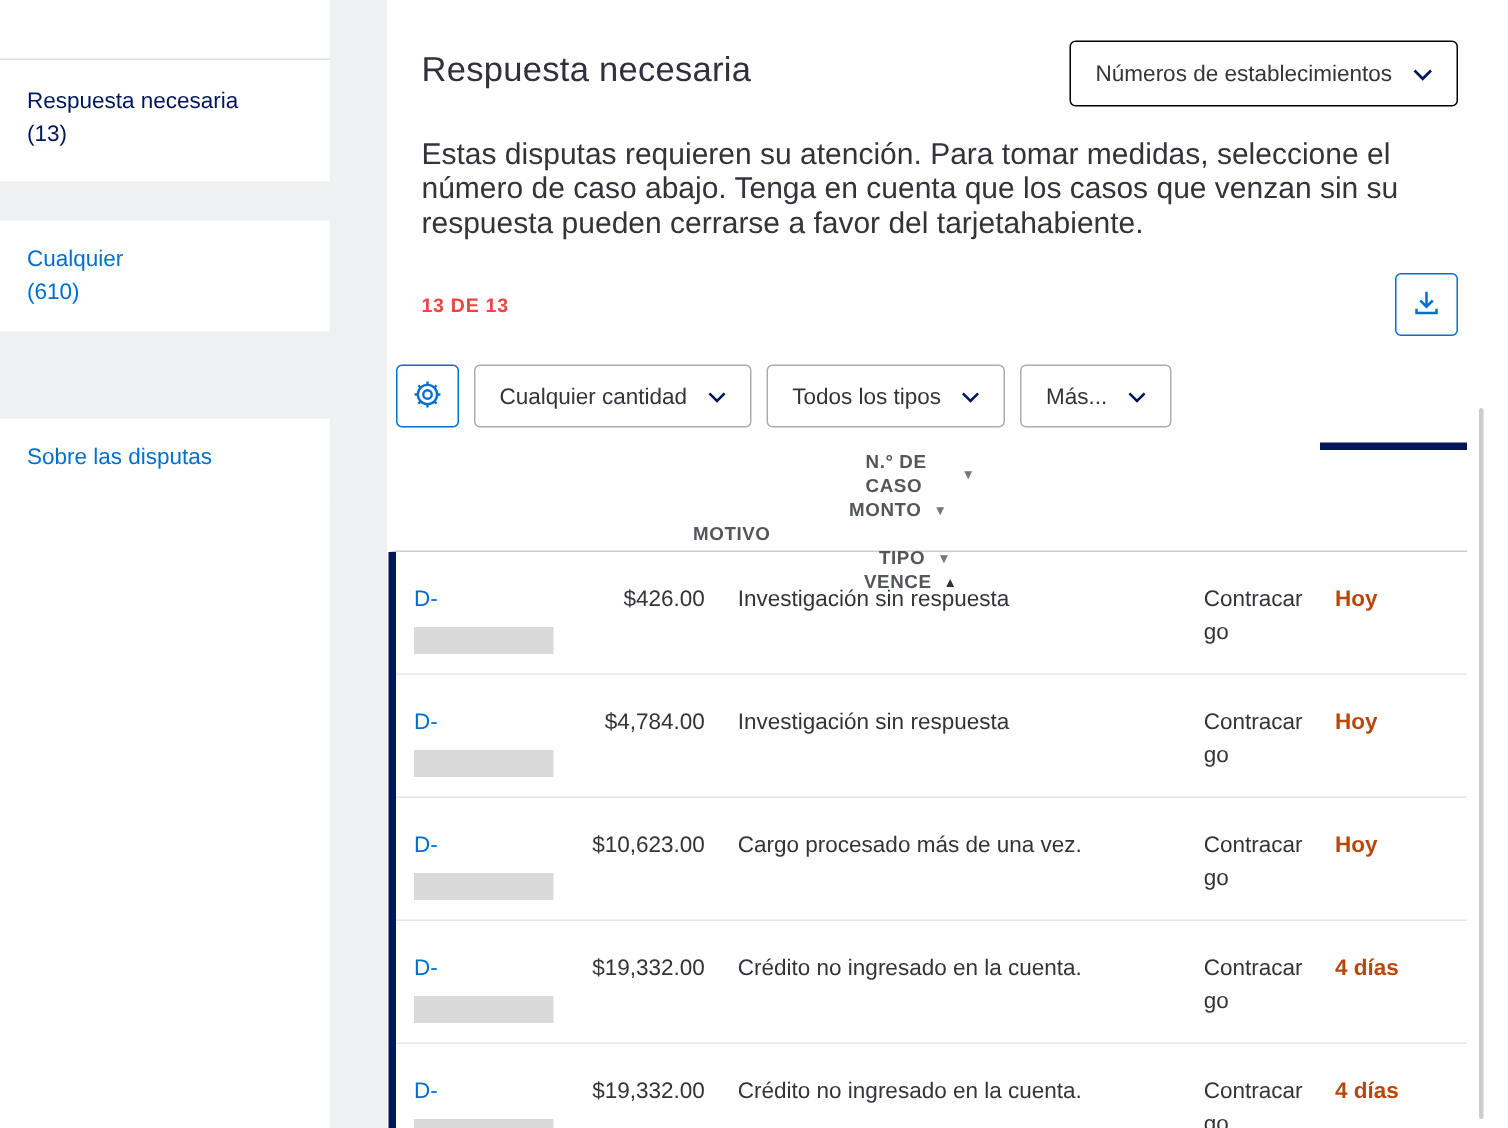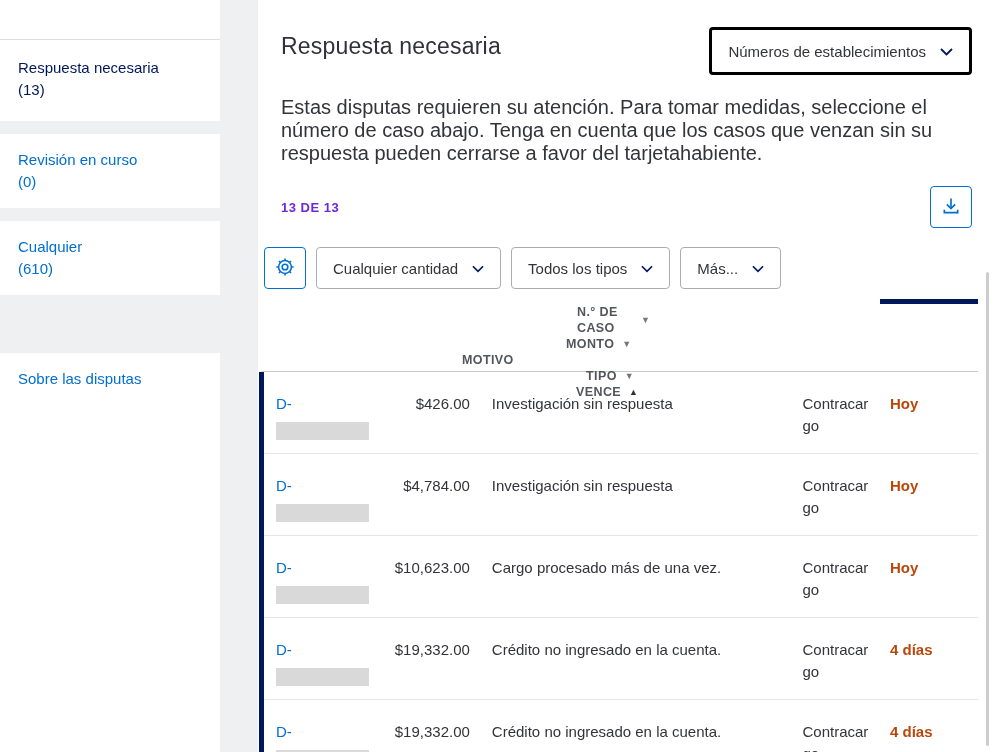--- a/index.html
+++ b/index.html
@@ -16,25 +16,25 @@
   .nav-card.active { color:#00175a; padding:17px 18px 20px 18px; }
   .nav-card.link { color:#006fcf; }
   .nav-gap { height:13px; flex:none; }
   .nav-gap-big { height:58px; flex:none; }
   .side-fill { flex:1; background:#fff; }
 
   
   .main { flex:1; background:#fff; position:relative; overflow:hidden; }
   .main-head { display:flex; justify-content:space-between; align-items:flex-start; padding:27px 33px 0 23px; }
   .page-title { font-size:23px; font-weight:400; color:#30313a; margin:6px 0 0 0; letter-spacing:0.2px; }
-  .dropdown { display:inline-flex; align-items:center; gap:14px; background:#fff; border:3px solid #000000; border-radius:4px; height:42px; padding:0 16px; font-size:15px; color:#33343a; cursor:pointer; white-space:nowrap; }
+  .dropdown { display:inline-flex; align-items:center; gap:14px; background:#fff; border:1px solid #000000; border-radius:4px; height:42px; padding:0 16px; font-size:15px; color:#33343a; cursor:pointer; white-space:nowrap; }
   .dropdown .chev { display:inline-flex; margin-top:2px; }
   .desc { margin:21px 35px 0 23px; font-size:20px; line-height:23px; color:#33343a; max-width:692px; }
   .count-row { display:flex; justify-content:space-between; align-items:center; margin-top:21px; padding:0 33px 0 23px; height:42px; }
-  .results-count { font-size:13px; font-weight:bold; color:#6d28d9; letter-spacing:0.5px; }
+  .results-count { font-size:13px; font-weight:bold; color:#ef4444; letter-spacing:0.5px; }
   .icon-btn { width:42px; height:42px; background:#fff; border:1px solid #006fcf; border-radius:4px; display:inline-flex; align-items:center; justify-content:center; cursor:pointer; flex:none; }
   .filter-row { display:flex; align-items:center; gap:10px; margin:19px 0 0 6px; }
   .filter-dd { height:40px; border:1px solid #aaacae; }
 
   
   .table-wrap { position:relative; margin:10px 27px 0 1px; }
   .vence-topbar { position:absolute; top:0; right:0; width:98px; height:5px; background:#00175a; }
   .thead { display:flex; align-items:center; padding-top:5px; height:67px; border-bottom:1px solid #c9cbcd; border-left:5px solid transparent;flex-direction:column; }
   .th { display:flex; align-items:center; gap:8px; font-size:12.5px; font-weight:bold; color:#53565a; letter-spacing:0.4px; line-height:16px; cursor:pointer; }
   .caret { font-size:9px; color:#75787b; font-weight:normal; }
@@ -67,24 +67,20 @@
   <div class="sidebar">
     <div class="side-col">
       <div class="side-top"></div>
 
       <div class="nav-card active">
         <span class="nav-label">Respuesta necesaria</span>
         <span class="nav-count">(13)</span>
       </div>
       <div class="nav-gap"></div>
 
-      <div class="nav-card link">
-        <span class="nav-label">Revisión en curso</span>
-        <span class="nav-count">(0)</span>
-      </div>
       <div class="nav-gap"></div>
 
       <div class="nav-card link">
         <span class="nav-label">Cualquier</span>
         <span class="nav-count">(610)</span>
       </div>
       <div class="nav-gap-big"></div>
 
       <div class="nav-card link">
         <span class="nav-label">Sobre las disputas</span>

